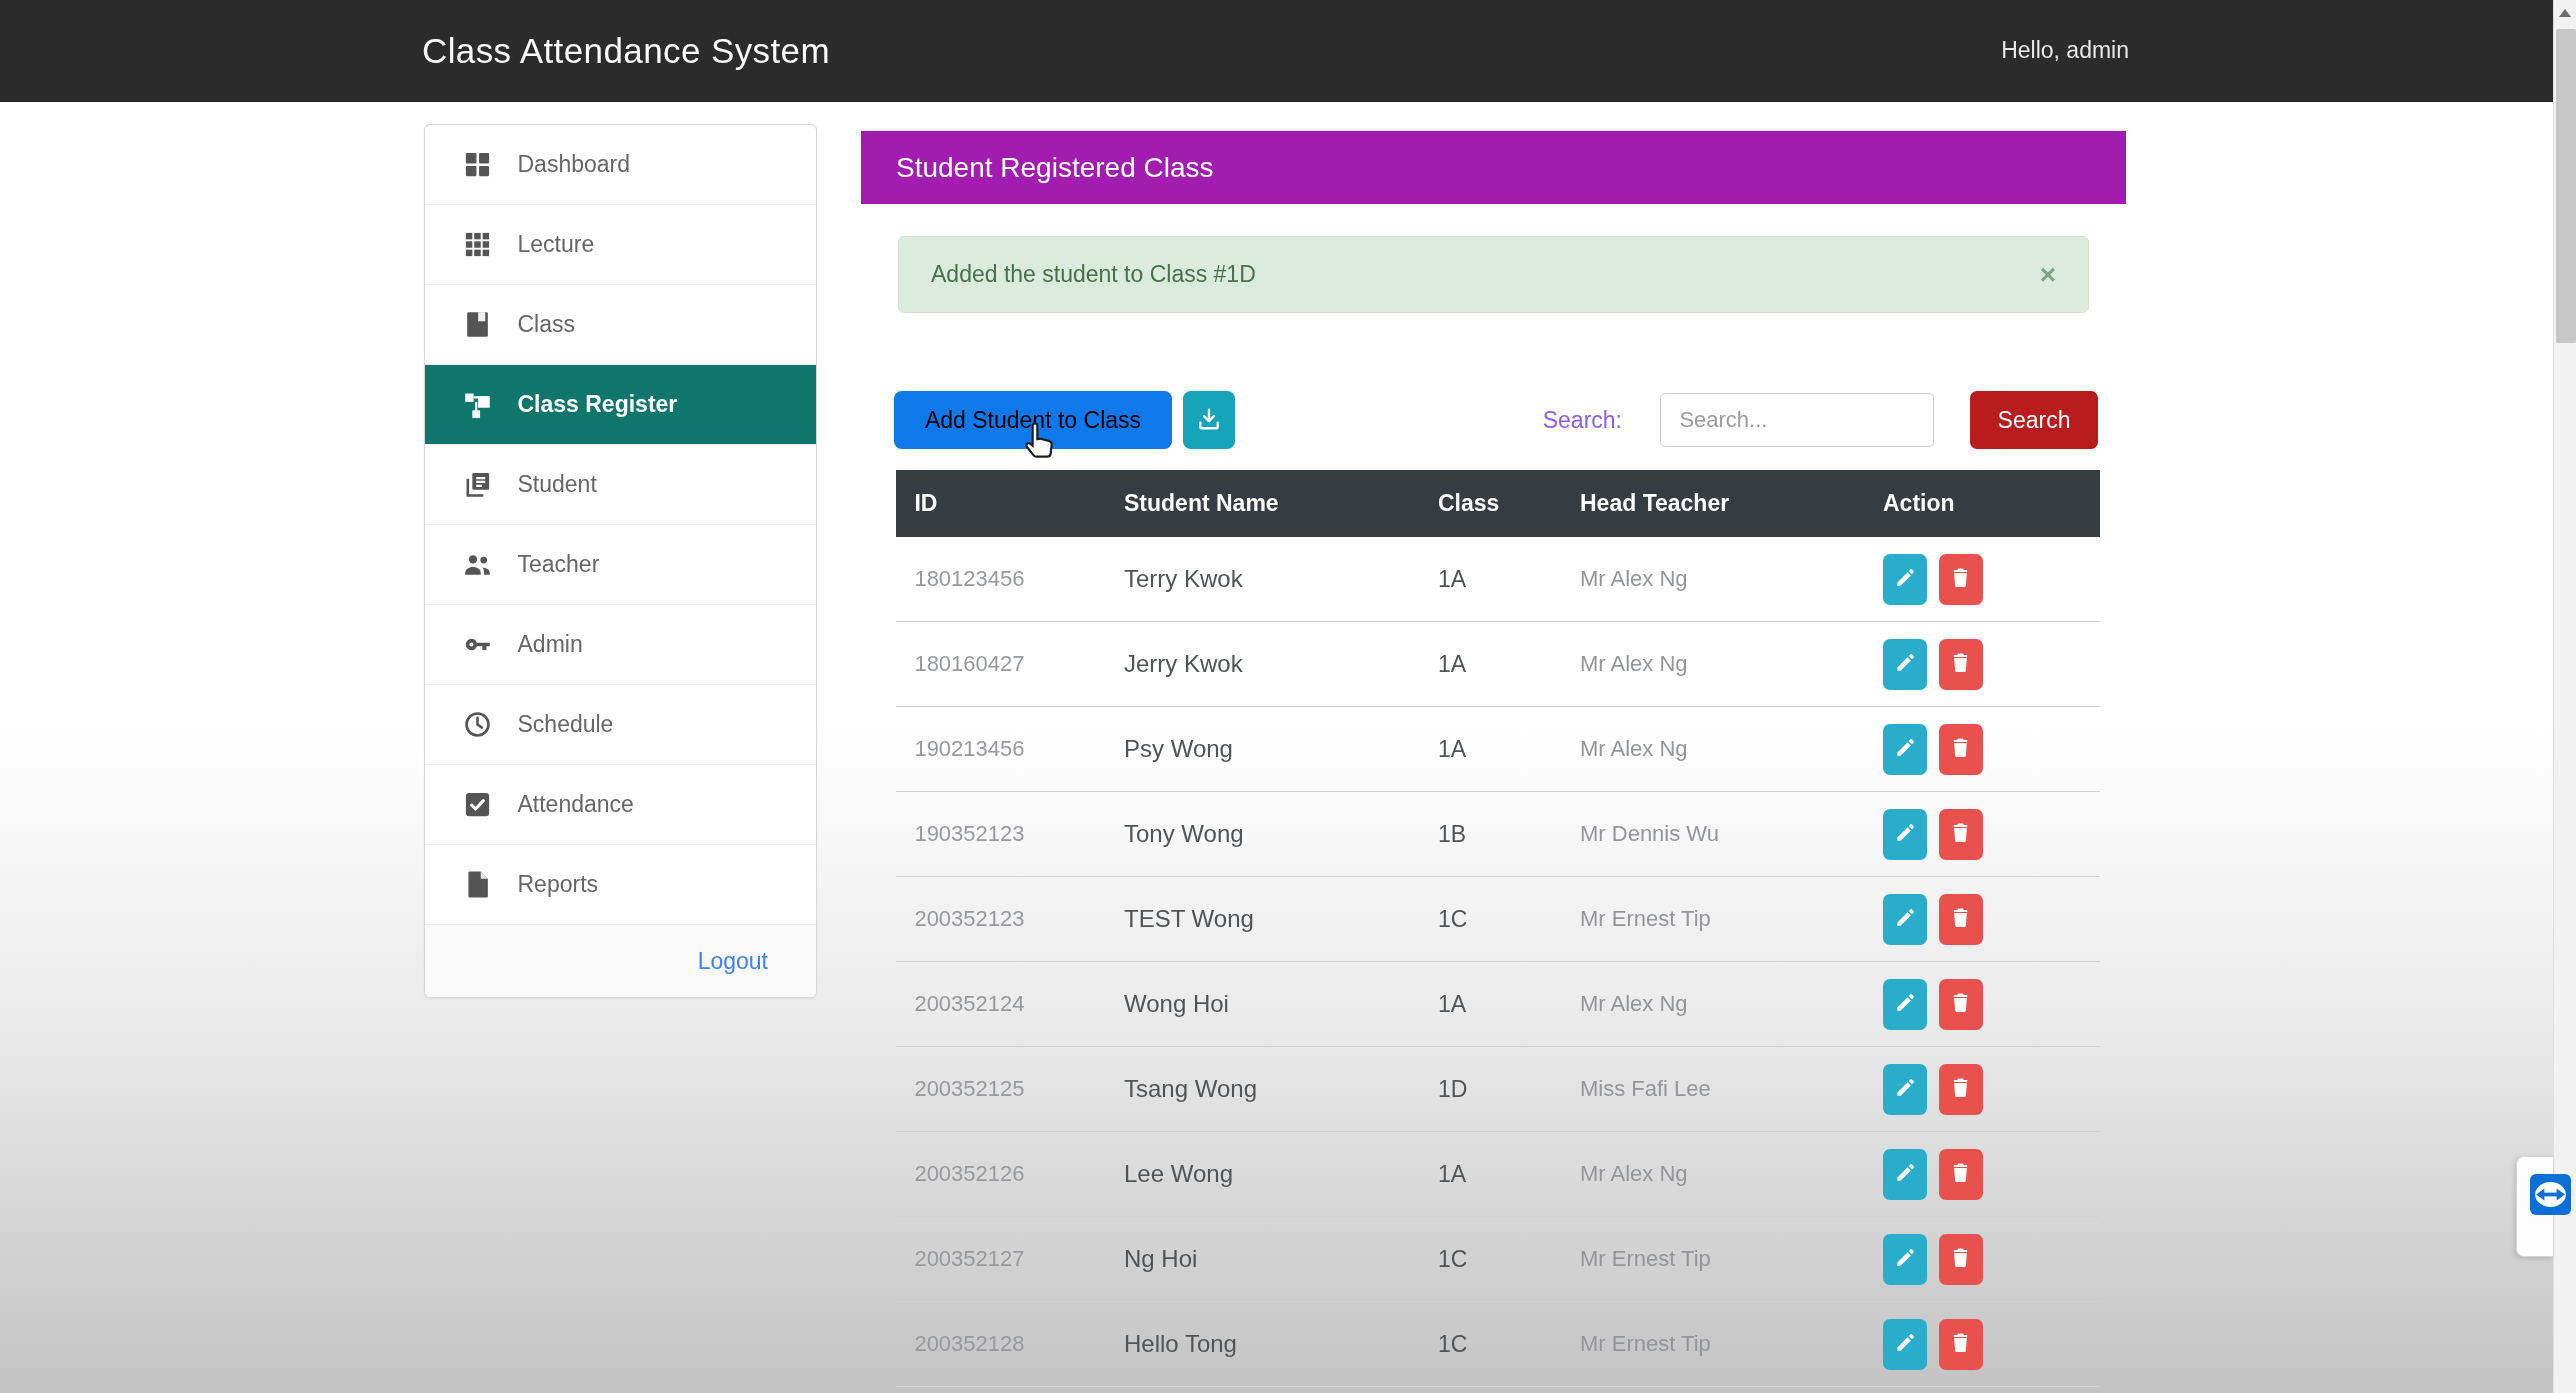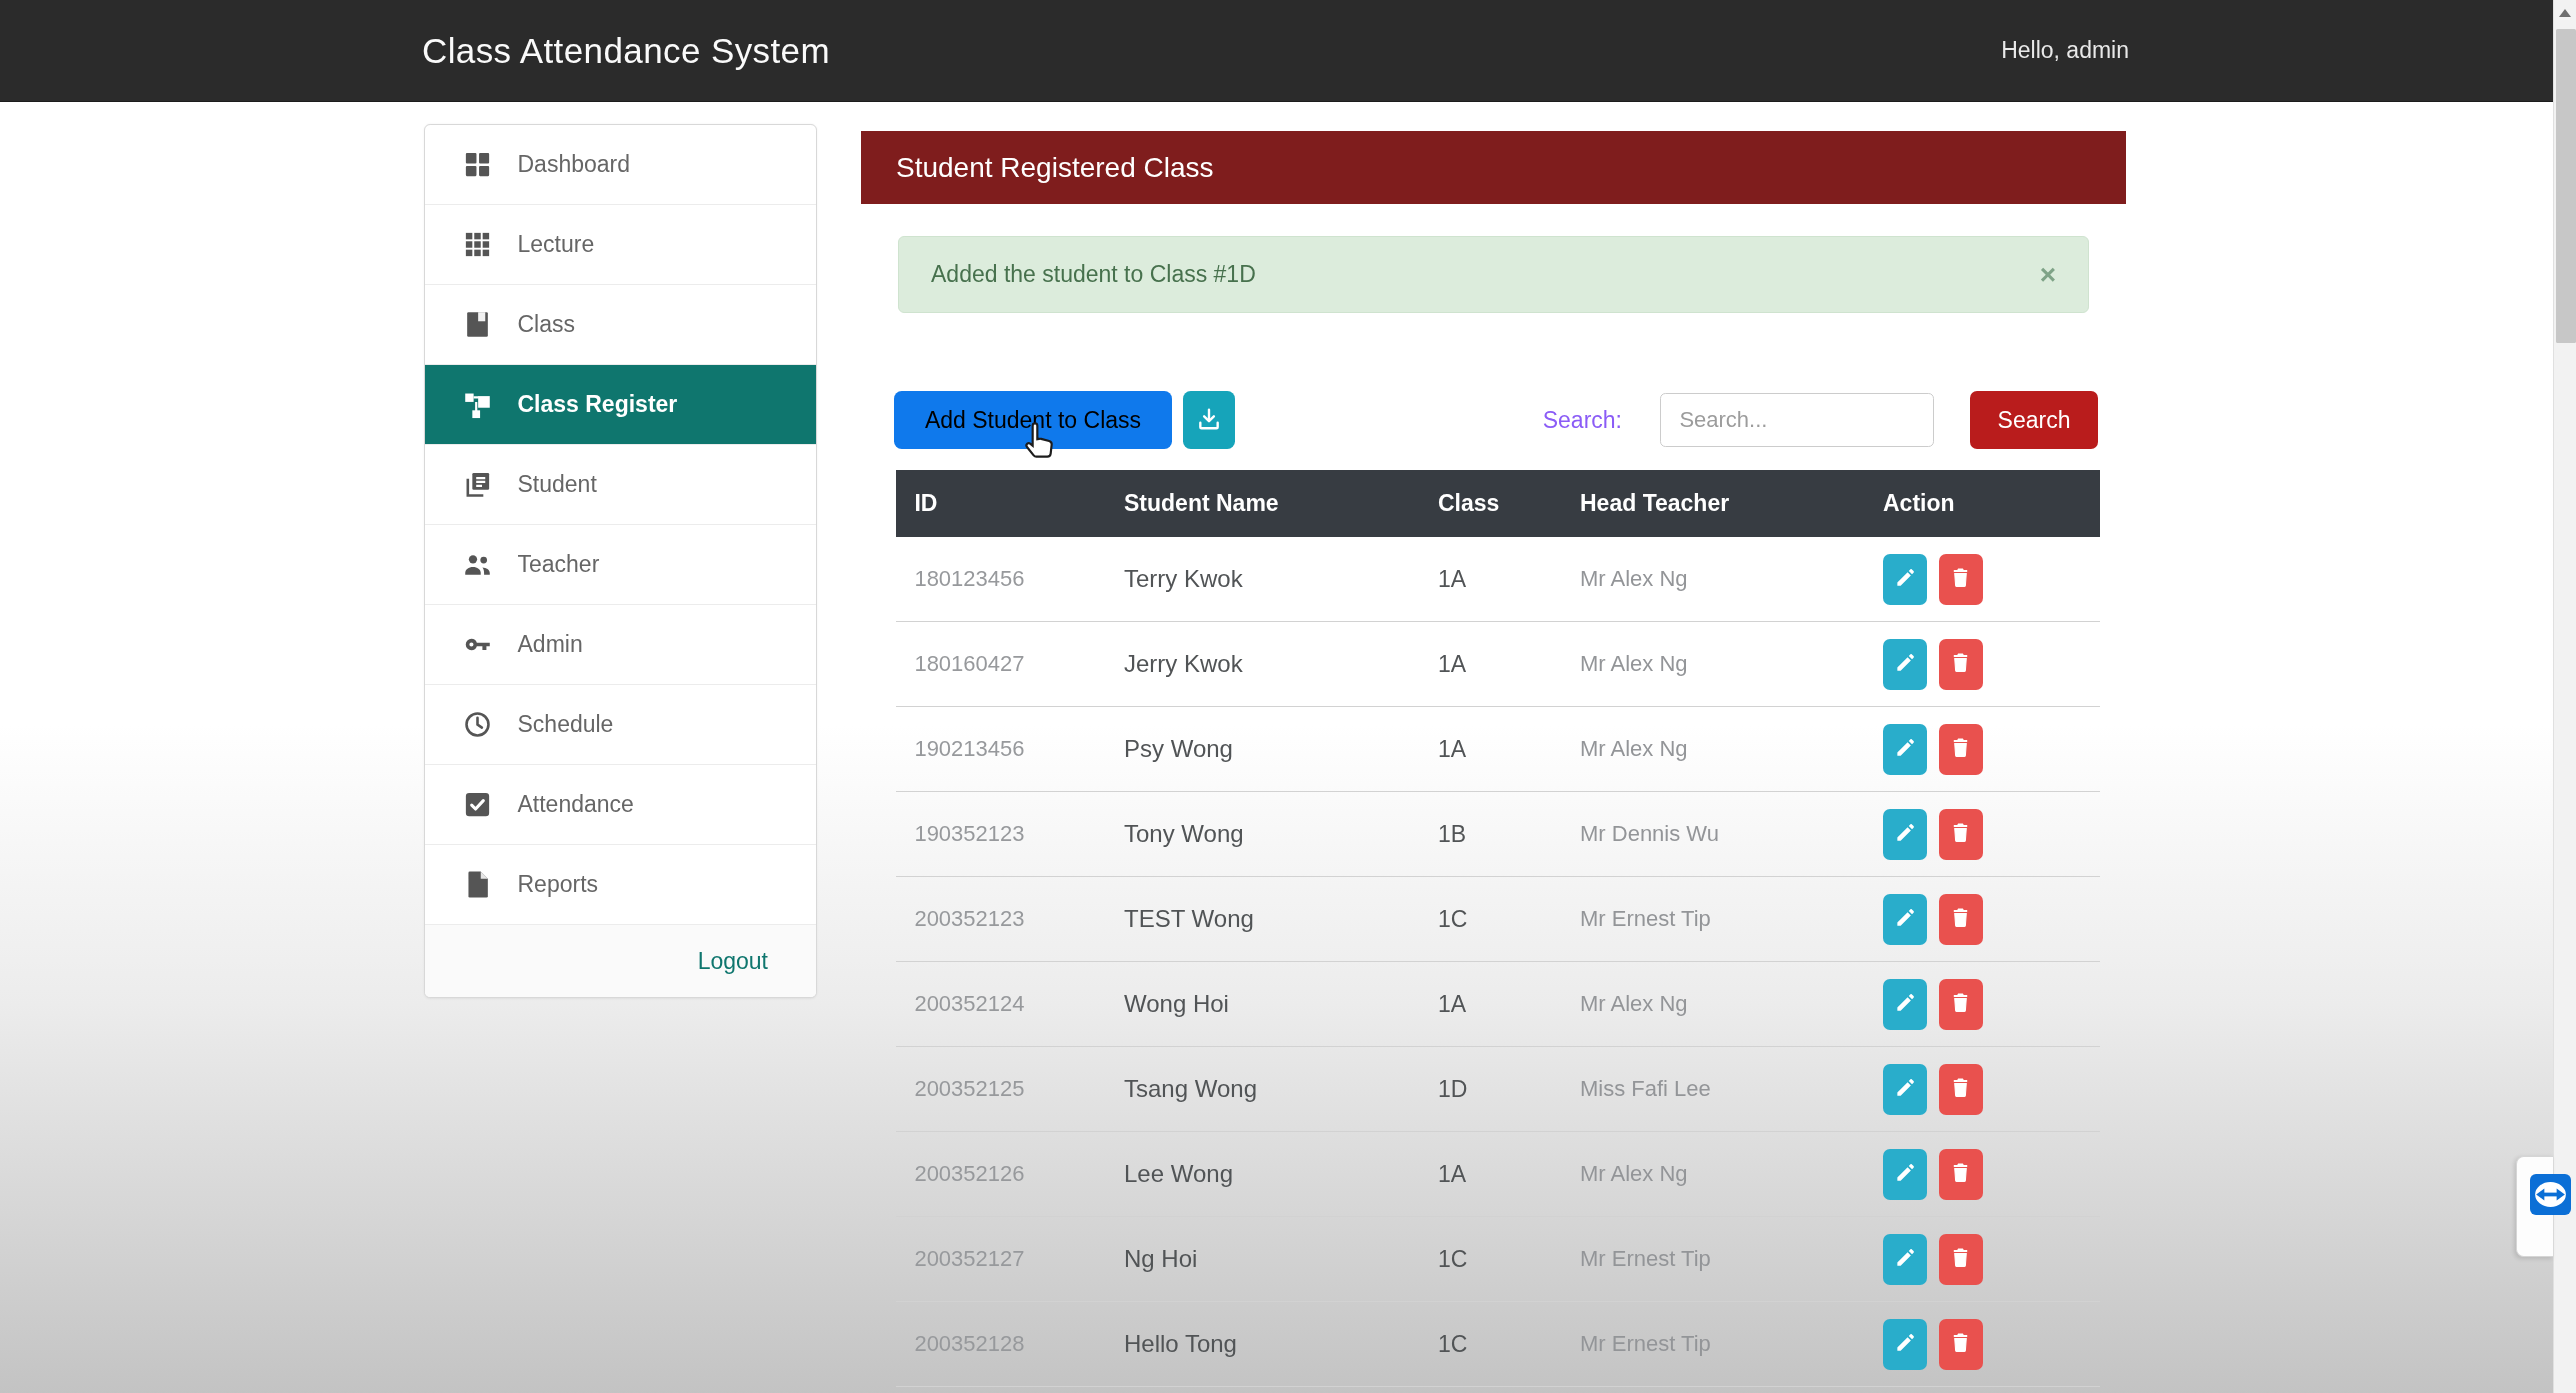--- a/index.html
+++ b/index.html
@@ -30,25 +30,25 @@
     overflow:hidden; box-shadow:0 0.8px 2.3px rgba(0,0,0,.06); }
   .side-item { height:80px; display:flex; align-items:center;
     padding-left:37px; gap:24.5px; border-bottom:0.8px solid #ececec;
     color:#666; font-size:23px; cursor:pointer; }
   .side-item .icon { width:31px; height:31px; color:#555; flex:0 0 31px; }
   .side-item .icon svg { width:100%; height:100%; }
   .side-item.active { background:#0f766e; color:#fff; font-weight:bold; }
   .side-item.active .icon { color:#fff; }
   .side-logout { height:72px; display:flex; align-items:center;
     justify-content:flex-end; padding-right:48px; background:#fafafa;
-    color:#0f766e; font-size:23px; cursor:pointer; }
+    color:#3b82f6; font-size:23px; cursor:pointer; }
 
   
   .main { position:absolute; left:861px; top:131px; width:1265px; }
-  .panel-header { height:73px; background:#7f1d1d; color:#fff;
+  .panel-header { height:73px; background:#a21caf; color:#fff;
     display:flex; align-items:center; padding-left:35px; font-size:28px; }
   .alert { margin:32px 37px 0 37px; height:77px; background:#dcecdc;
     border:0.8px solid #cfe3cf; border-radius:6.1px; color:#47714d; font-size:23px;
     display:flex; align-items:center; padding:0 32px; }
   .alert-close { margin-left:auto; color:#7fa387; font-size:28px; font-weight:bold;
     cursor:pointer; line-height:1; }
 
   .toolbar { margin-top:77px; padding:0 28px 0 33px; height:60px;
     display:flex; align-items:center; }
   .btn { border:none; border-radius:7.7px; cursor:pointer; font-family:inherit; }

